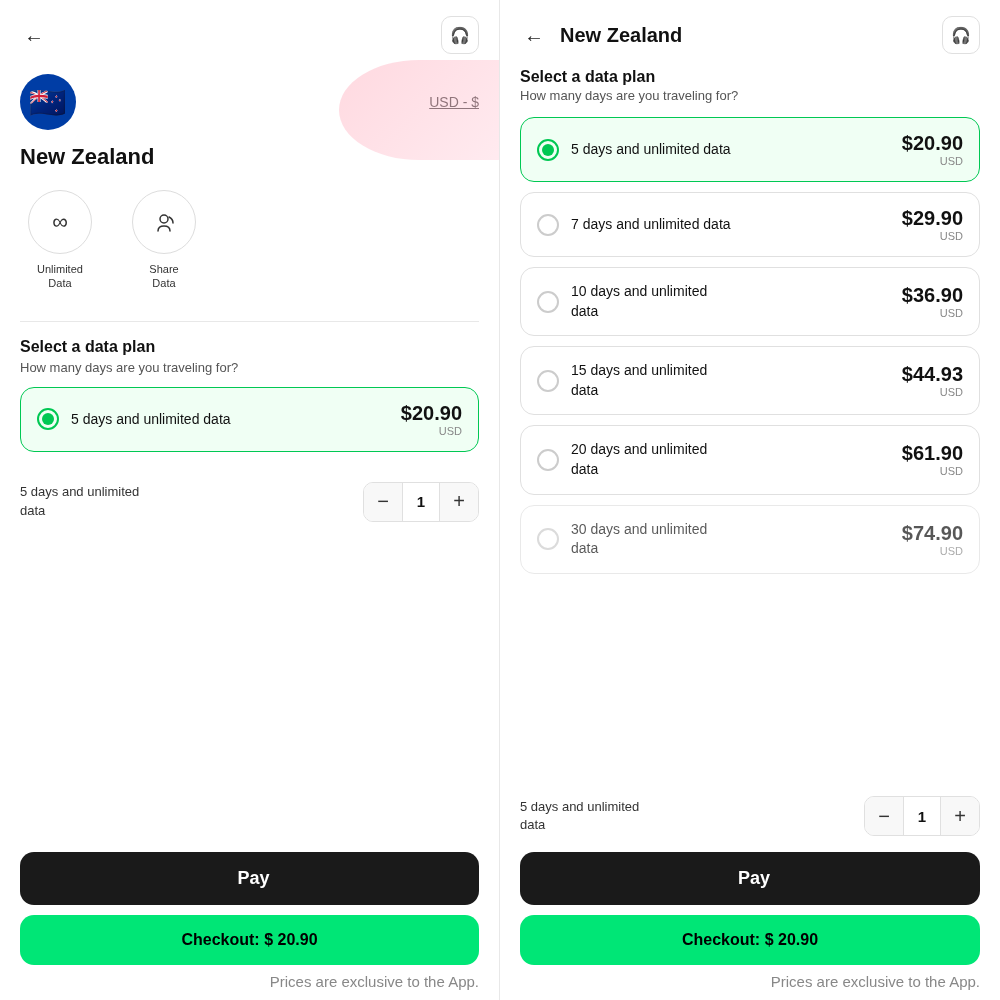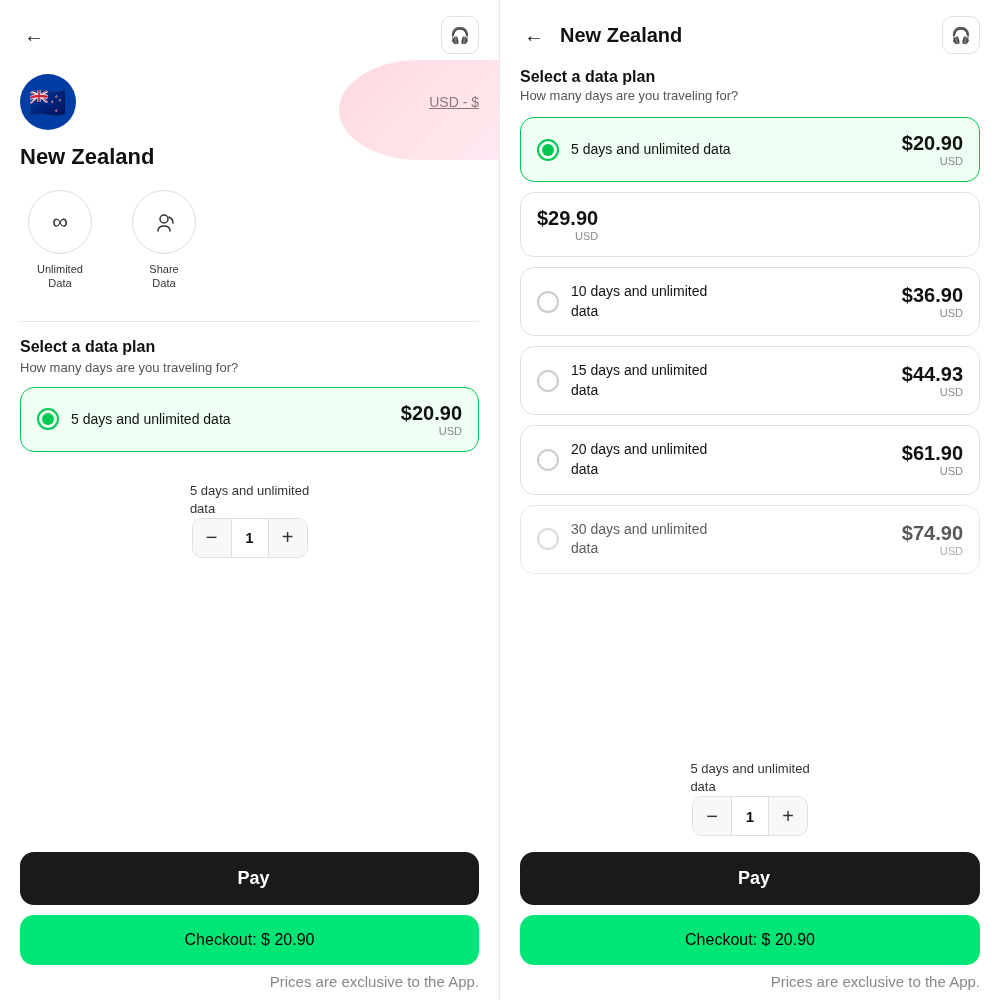--- a/index.html
+++ b/index.html
@@ -221,21 +221,20 @@
       font-size: 11px;
       color: #888;
     }
 
     
     .quantity-row {
       display: flex;
       align-items: center;
       justify-content: space-between;
       padding: 10px 20px 8px;
-      flex-direction: column;
     }
     .quantity-label {
       font-size: 13px;
       color: #333;
       font-weight: 500;
       max-width: 160px;
       line-height: 1.4;
     }
     .quantity-controls {
       display: flex;
@@ -295,21 +294,21 @@
       font-size: 20px;
     }
     .checkout-btn {
       width: 100%;
       background: #00e676;
       color: #000;
       border: none;
       border-radius: 14px;
       padding: 16px;
       font-size: 16px;
-      font-weight: 400;
+      font-weight: 700;
       cursor: pointer;
       margin-bottom: 8px;
     }
     .prices-note {
       font-size: 15px;
       color: #888;
       text-align: right;
     }
 
     
@@ -473,20 +472,24 @@
         </div>
         <span class="plan-list-name">5 days and unlimited data</span>
       </div>
       <div class="plan-price-col">
         <div class="plan-price">$20.90</div>
         <div class="plan-currency">USD</div>
       </div>
     </div>
 
     <div class="plan-list-item">
+      <div class="plan-list-left">
+        <div class="radio-outer"></div>
+        <span class="plan-list-name">7 days and unlimited data</span>
+      </div>
       <div class="plan-price-col">
         <div class="plan-price">$29.90</div>
         <div class="plan-currency">USD</div>
       </div>
     </div>
 
     <div class="plan-list-item">
       <div class="plan-list-left">
         <div class="radio-outer"></div>
         <span class="plan-list-name">10 days and unlimited<br>data</span>

